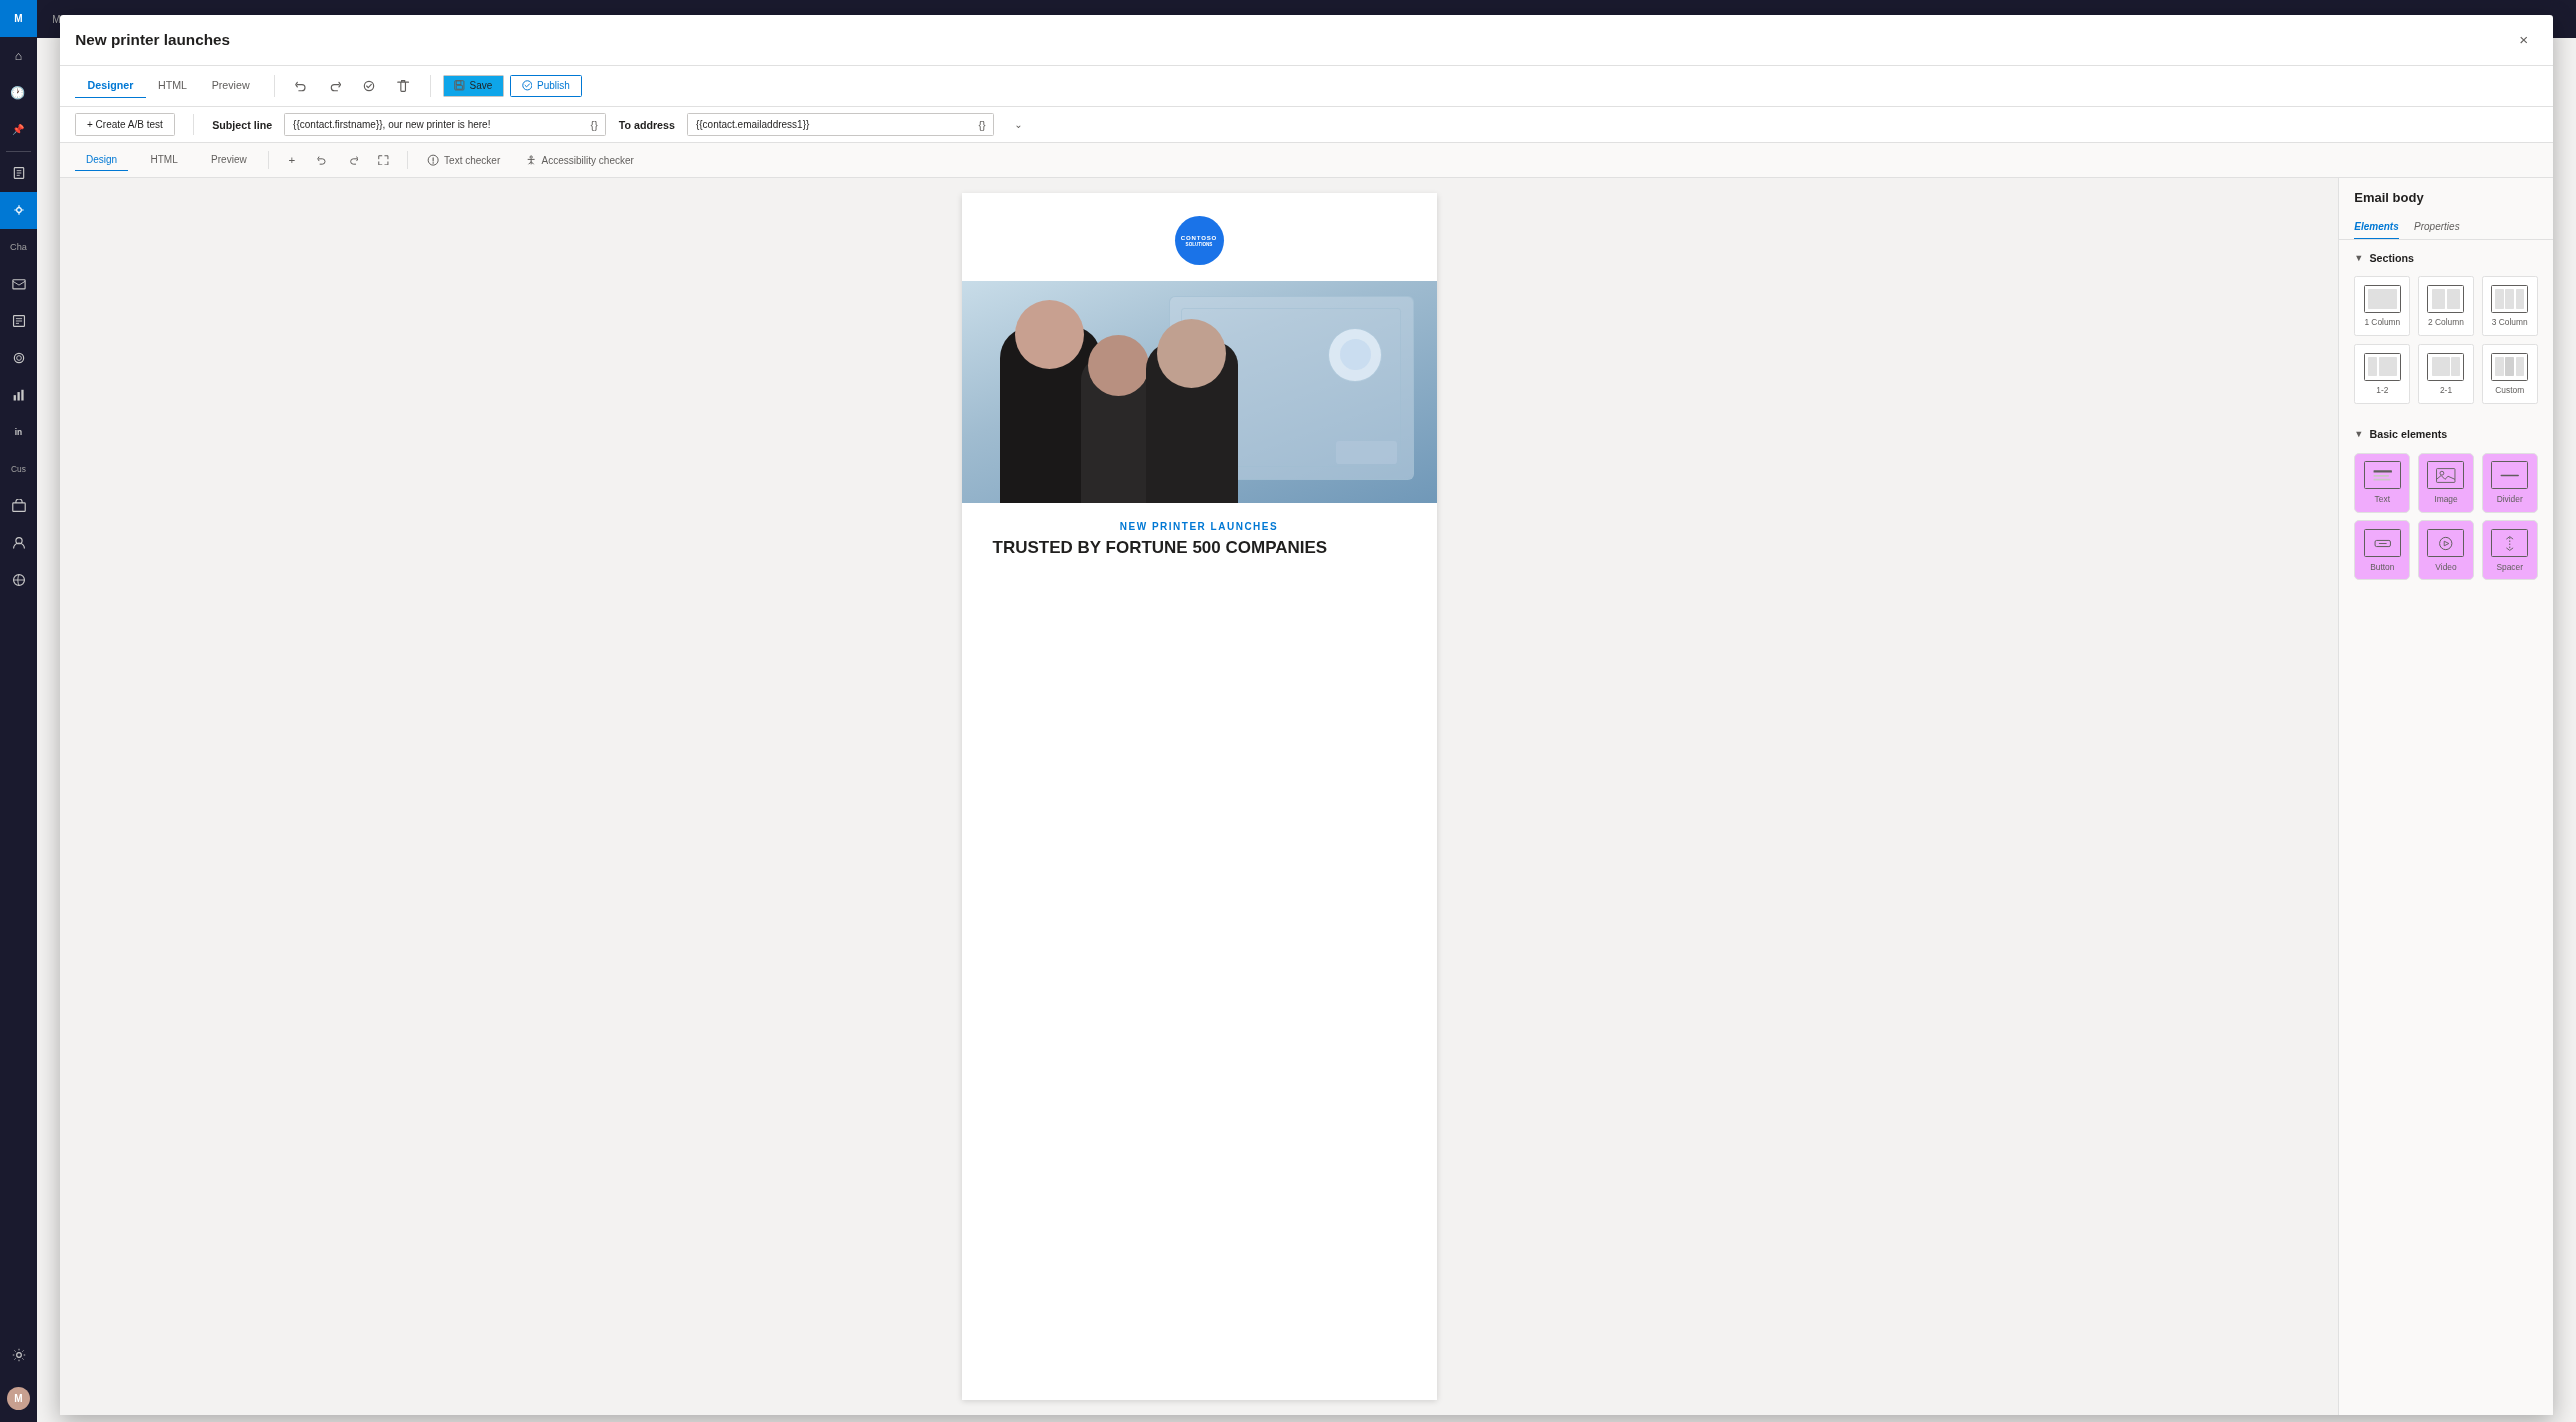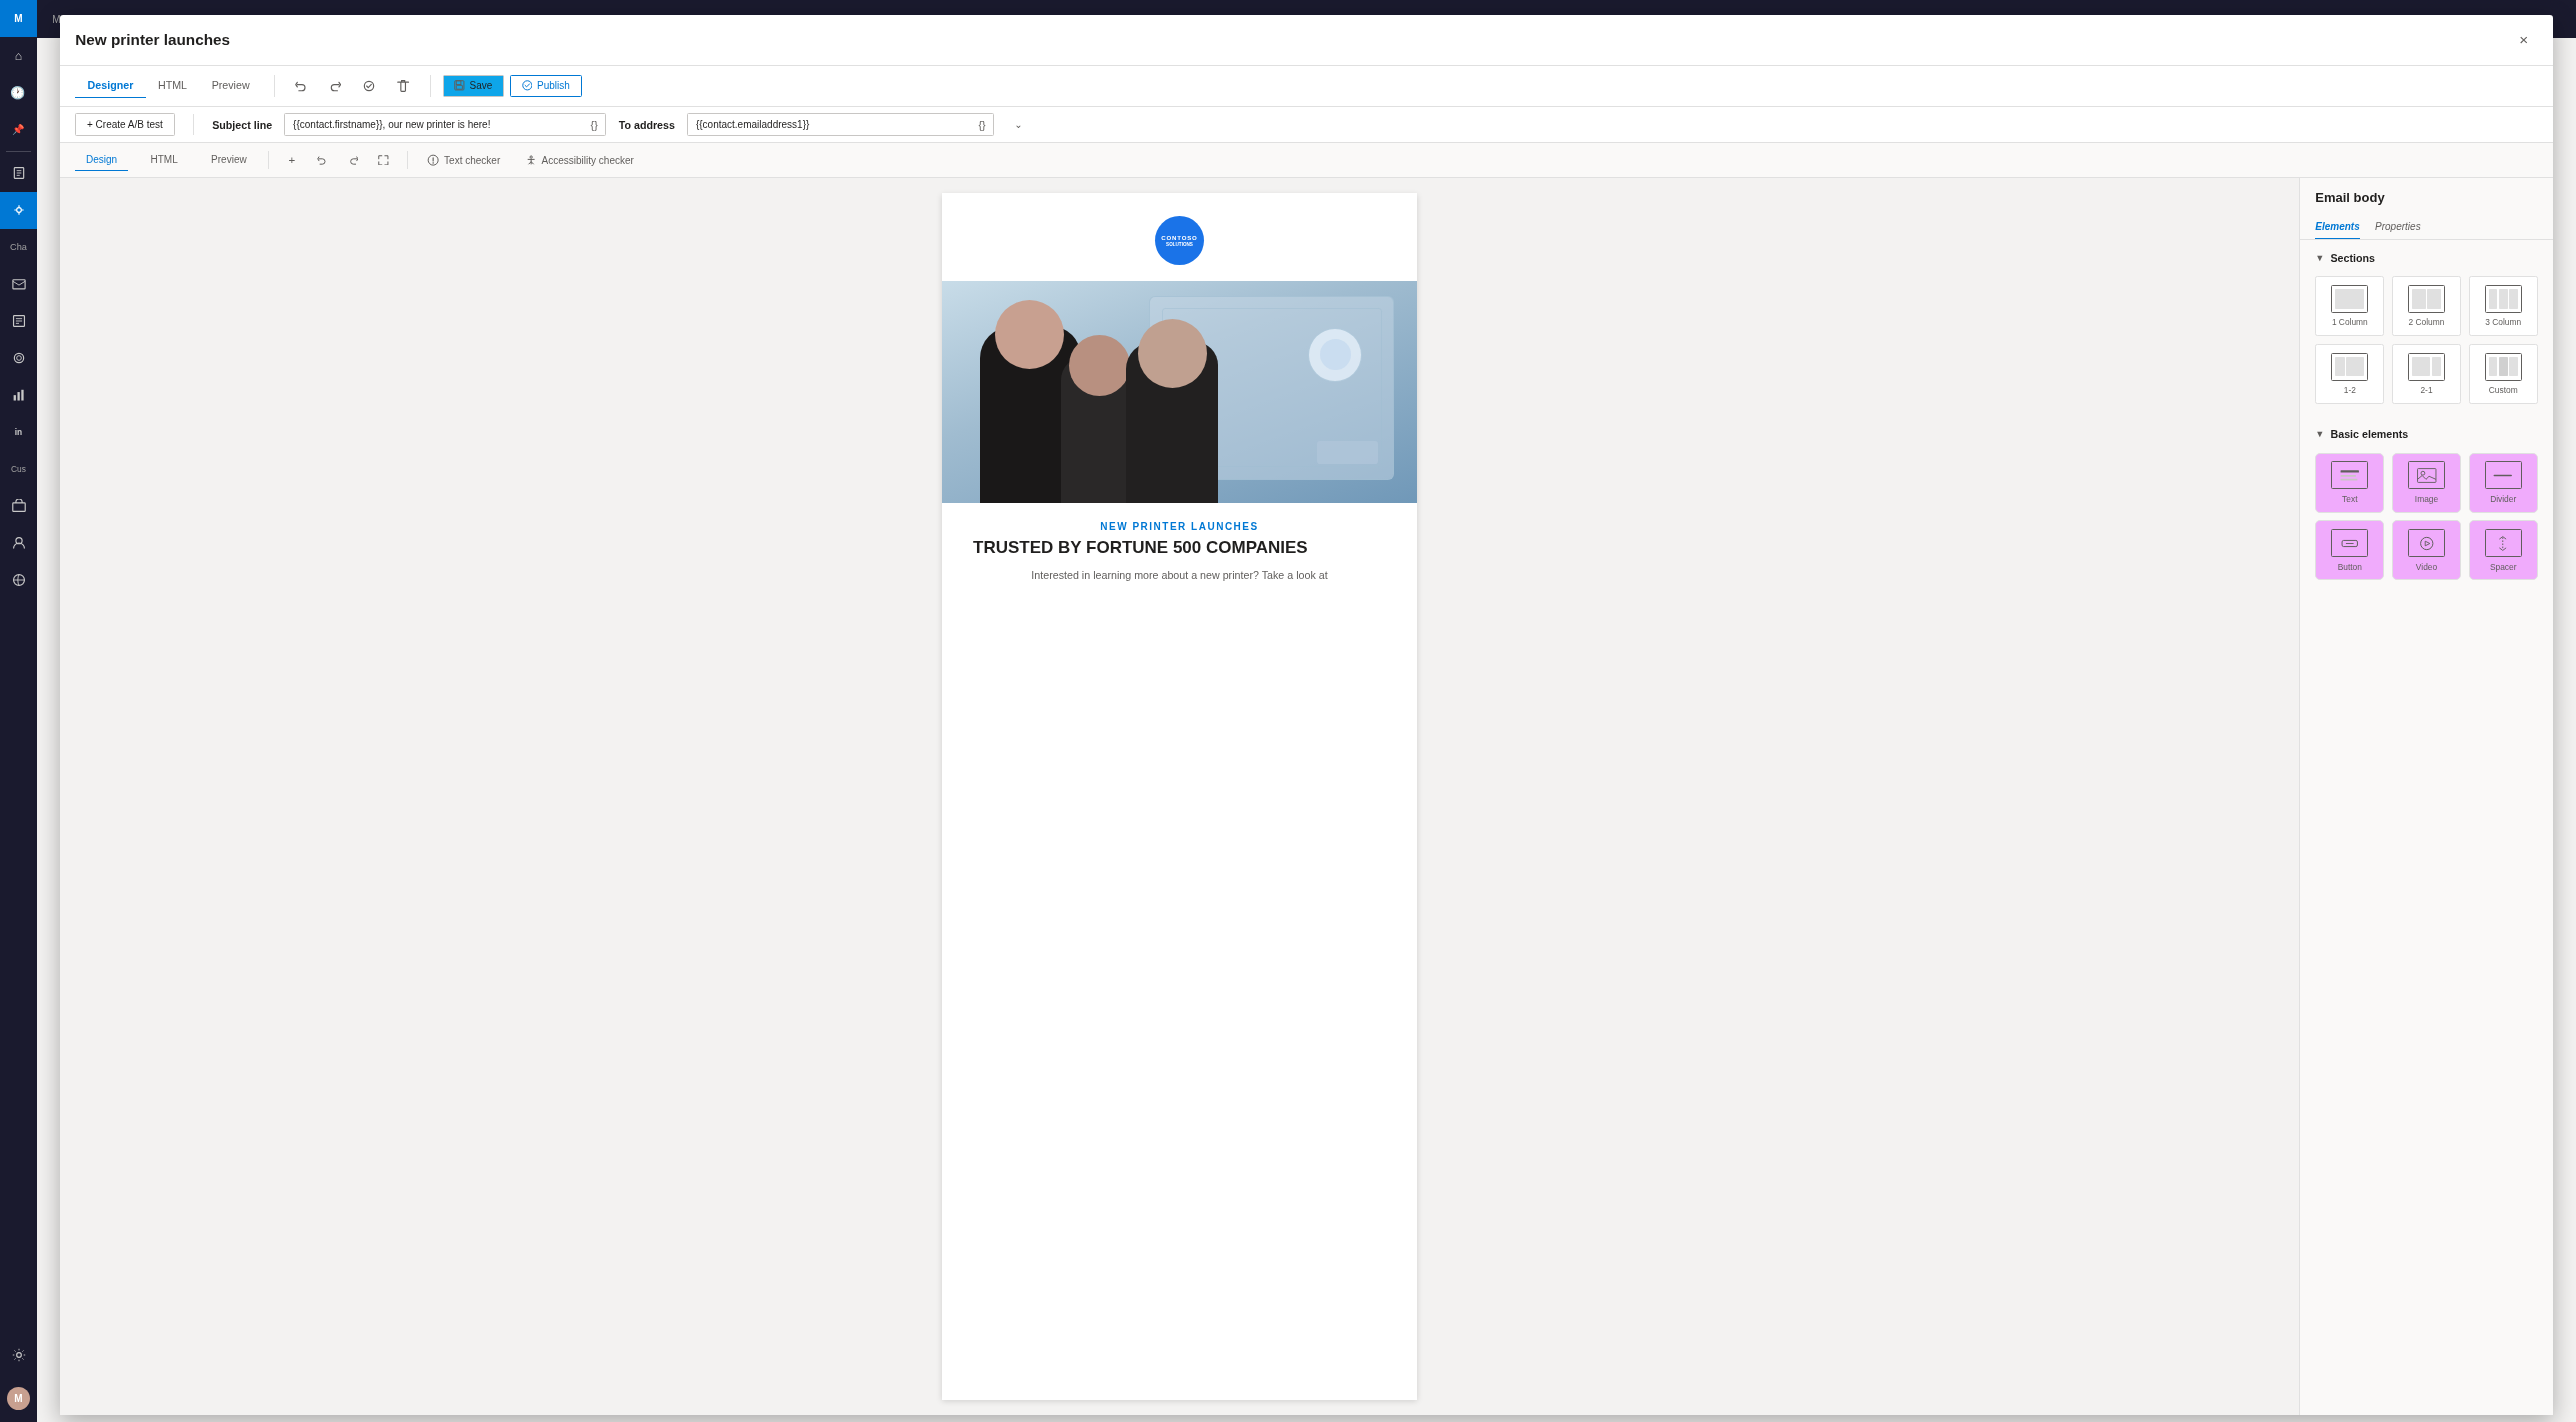--- a/index.html
+++ b/index.html
@@ -69,21 +69,21 @@
     .email-logo { width: 49px; height: 49px; border-radius: 50%; background: #1a73e8; display: flex; align-items: center; justify-content: center; }
     .email-logo-inner { color: white; font-size: 7px; font-weight: bold; text-align: center; line-height: 1.2; }
     
     .photo-sim { width: 100%; height: 222px; position: relative; overflow: hidden; background: #b8cfe0; }
     .photo-sim::before { content: ''; position: absolute; left: 0; top: 0; width: 100%; height: 100%; background: linear-gradient(160deg, #c8dce8 0%, #a0bcd0 40%, #7098b8 100%); }
     .email-subheading { text-align: center; color: #0078d4; font-size: 10px; font-weight: 700; letter-spacing: 1.5px; text-transform: uppercase; padding: 18.4px 31px 6.1px; }
     .email-heading { color: #201f1e; font-size: 17px; font-weight: 700; text-transform: uppercase; padding: 0 31px 9.2px; }
     .email-body-text { text-align: center; color: #605e5c; font-size: 10.7px; line-height: 1.6; padding: 0 38px 15.3px; }
 
     
-    .right-panel { width: 254px; border-left: 0.8px solid #e0e0e0; background: #faf9f8; display: flex; flex-direction: column; overflow-y: auto; }
+    .right-panel { width: 215px; border-left: 0.8px solid #e0e0e0; background: #faf9f8; display: flex; flex-direction: column; overflow-y: auto; }
     .right-panel-title { font-size: 13px; font-weight: 600; padding: 12.3px 15.3px 9.2px; color: #201f1e; }
     .panel-tabs { display: flex; border-bottom: 0.8px solid #e0e0e0; padding: 0 15.3px; }
     .panel-tab { padding: 6.1px 0; margin-right: 15.3px; font-size: 10px; color: #605e5c; cursor: pointer; border-bottom: 1.5px solid transparent; font-style: italic; }
     .panel-tab.active { color: #0078d4; border-bottom: 1.5px solid #0078d4; font-weight: 600; }
     .panel-section { padding: 12.3px 15.3px; }
     .panel-section-header { display: flex; align-items: center; gap: 6.1px; font-size: 10.7px; font-weight: 600; color: #201f1e; margin-bottom: 12.3px; cursor: pointer; }
     .collapse-icon { color: #605e5c; font-size: 9.2px; }
     .section-grid { display: grid; grid-template-columns: repeat(3, 1fr); gap: 7.7px; margin-bottom: 12.3px; }
     .section-item { display: flex; flex-direction: column; align-items: center; gap: 4.6px; padding: 7.7px 4.6px; border: 0.8px solid #e0e0e0; background: white; border-radius: 2.3px; cursor: pointer; }
     .section-icon { width: 37px; height: 28px; border: 1.2px solid #605e5c; border-radius: 1.5px; display: flex; align-items: center; justify-content: center; }
@@ -356,21 +356,20 @@
               <div style="position:absolute; left:119px; bottom:0; width:77px; height:146px; background:#2a2828; border-radius:23px 19px 0 0;">
                 <div style="position:absolute; top:-21.5px; left:7.7px; width:61px; height:61px; background:#b89080; border-radius:50%;"></div>
               </div>
               <div style="position:absolute; left:184px; bottom:0; width:92px; height:161px; background:#222020; border-radius:27px 23px 0 0;">
                 <div style="position:absolute; top:-23px; left:11.5px; width:69px; height:69px; background:#c0a090; border-radius:50%;"></div>
               </div>
             </div>
 
             <div class="email-subheading">NEW PRINTER LAUNCHES</div>
             <div class="email-heading">TRUSTED BY FORTUNE 500 COMPANIES</div>
-            <div class="email-body-text">Interested in learning more about a new printer? Take a look at</div>
           </div>
         </div>
 
         <div class="right-panel">
           <div class="right-panel-title">Email body</div>
           <div class="panel-tabs">
             <div class="panel-tab active">Elements</div>
             <div class="panel-tab">Properties</div>
           </div>
 

